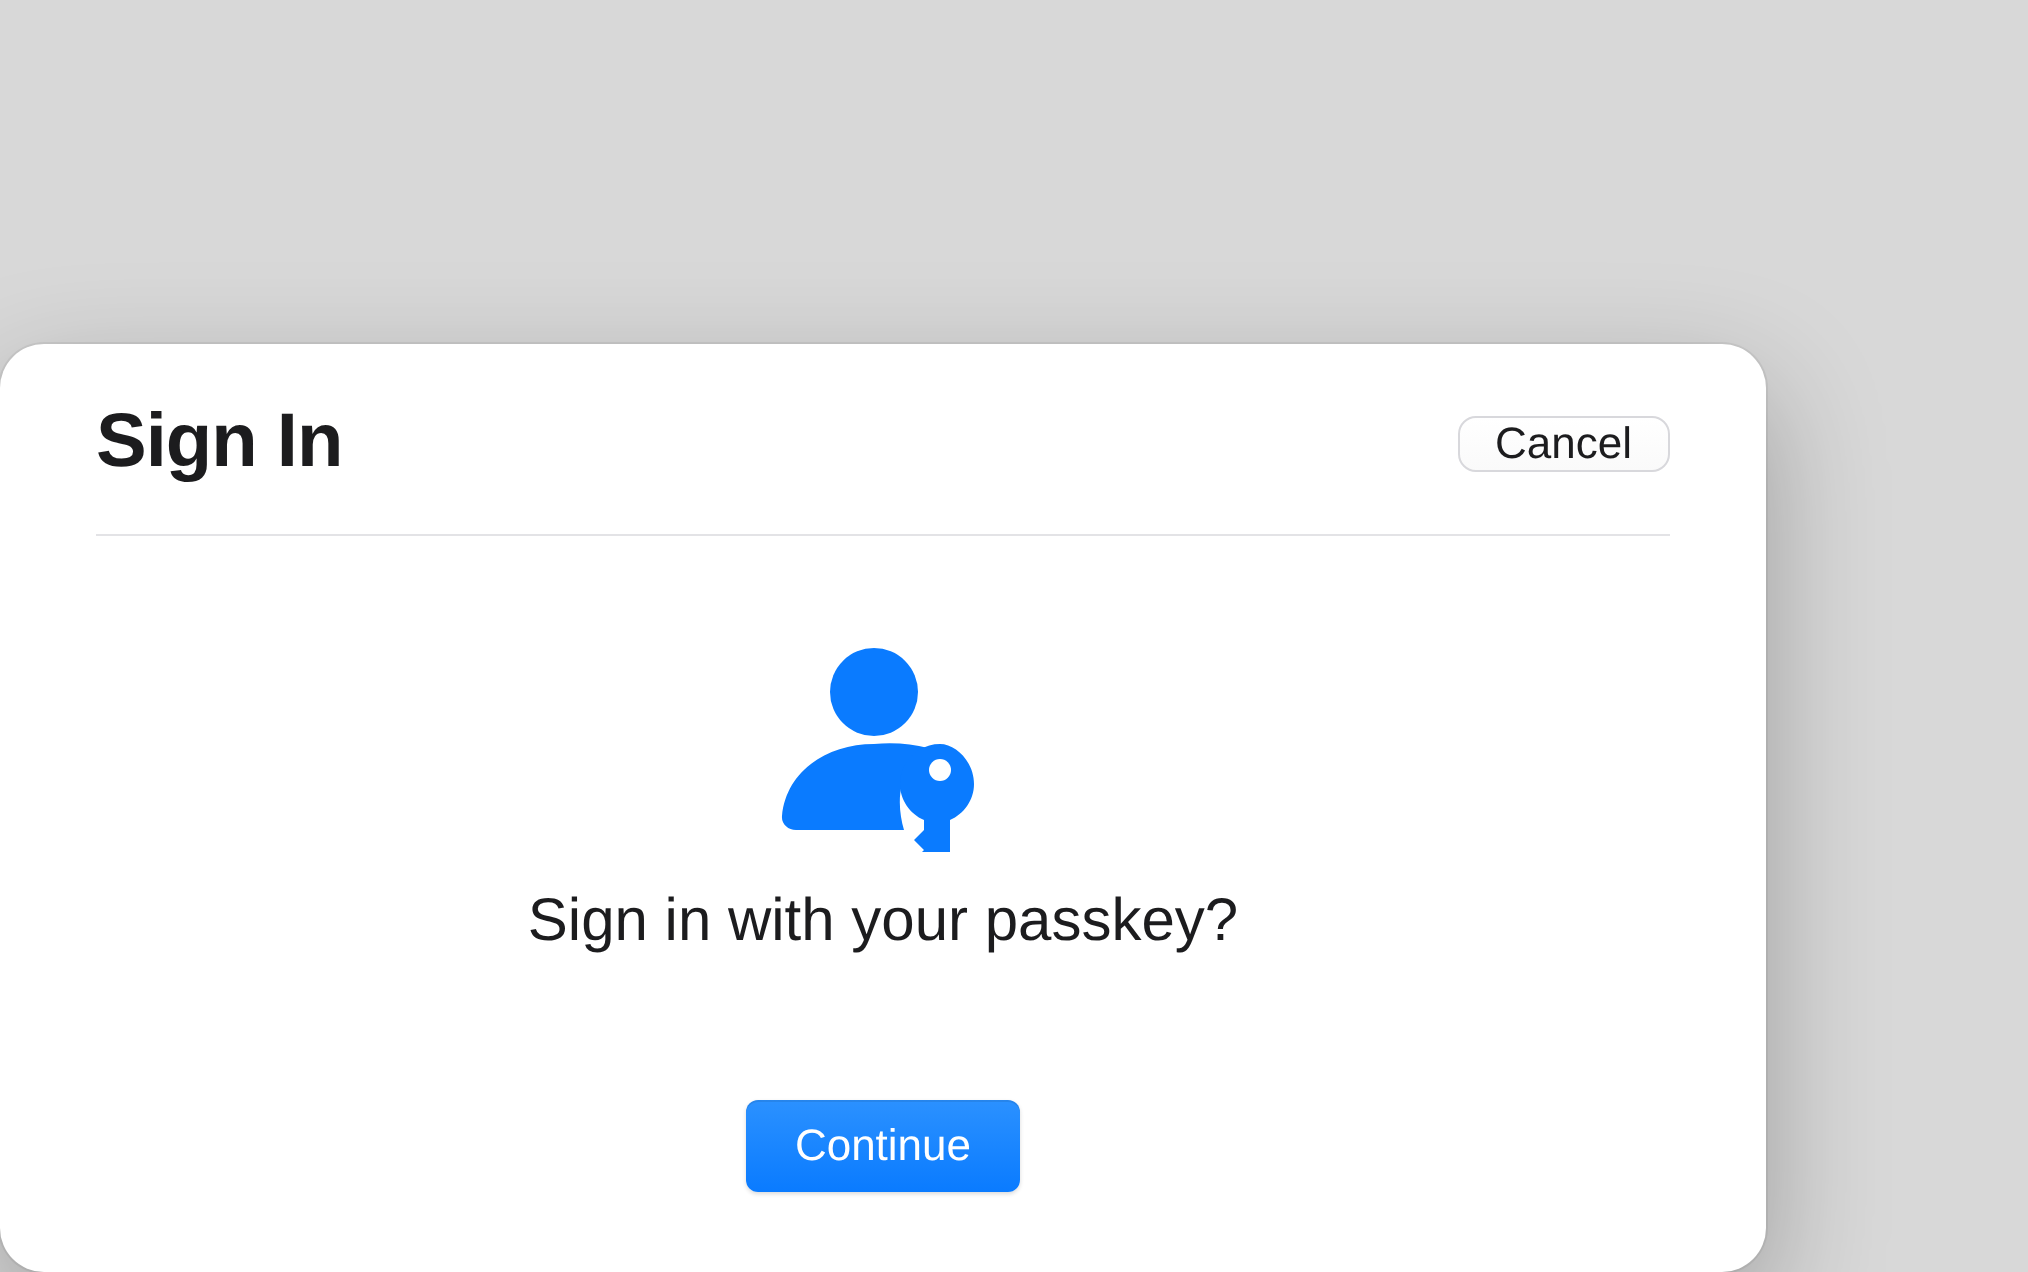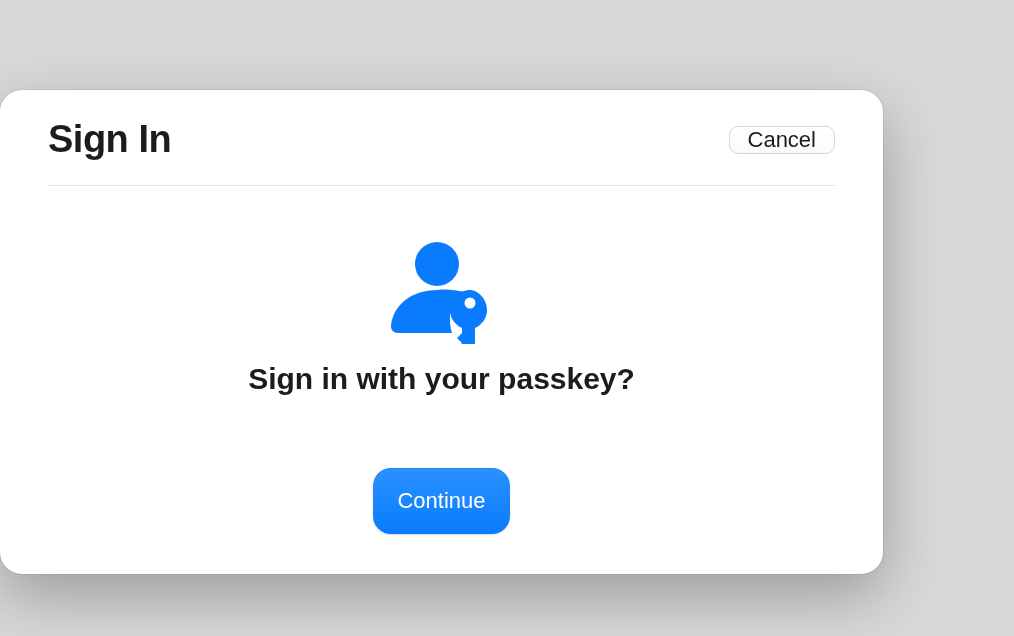--- a/index.html
+++ b/index.html
@@ -8,21 +8,21 @@
       height: 636px;
       font-family: -apple-system, "SF Pro Text", "Helvetica Neue", Helvetica, Arial, sans-serif;
       background: #d8d8d8;
       -webkit-font-smoothing: antialiased;
       overflow: hidden;
     }
     .backdrop {
       width: 883px;
       height: 636px;
       display: flex;
-      align-items: center;
+      align-items: flex-end;
       justify-content: center;
       padding-top: 28px;
     }
     .modal {
       width: 932px;
       background: #ffffff;
       border-radius: 22px;
       box-shadow: 0 22px 60px rgba(0,0,0,0.28), 0 0 0 1px rgba(0,0,0,0.06);
       padding: 28px 48px 40px 48px;
     }
@@ -54,21 +54,21 @@
       text-align: center;
       padding-top: 54px;
     }
     .icon-wrap {
       display: flex;
       justify-content: center;
       margin-bottom: 18px;
     }
     .prompt-title {
       font-size: 30px;
-      font-weight: 700;
+      font-weight: 400;
       color: #1c1c1e;
       margin-bottom: 12px;
     }
     .prompt-desc {
       font-size: 24px;
       color: #1c1c1e;
       line-height: 1.4;
       max-width: 780px;
       margin: 0 auto;
     }
@@ -77,22 +77,22 @@
       justify-content: center;
       padding-top: 60px;
     }
     .continue-btn {
       appearance: none;
       border: none;
       background: linear-gradient(#2b91ff, #0a7bff);
       color: #ffffff;
       font-size: 22px;
       font-weight: 500;
-      padding: 20px 24px;
-      border-radius: 18px;
+      padding: 10px 24px;
+      border-radius: 6px;
       cursor: pointer;
       font-family: inherit;
       box-shadow: 0 1px 0 rgba(0,0,0,0.08) inset, 0 1px 2px rgba(0,0,0,0.15);
     }
   </style>
 </head>
 <body>
 
 <div class="backdrop">
   <div class="modal">

